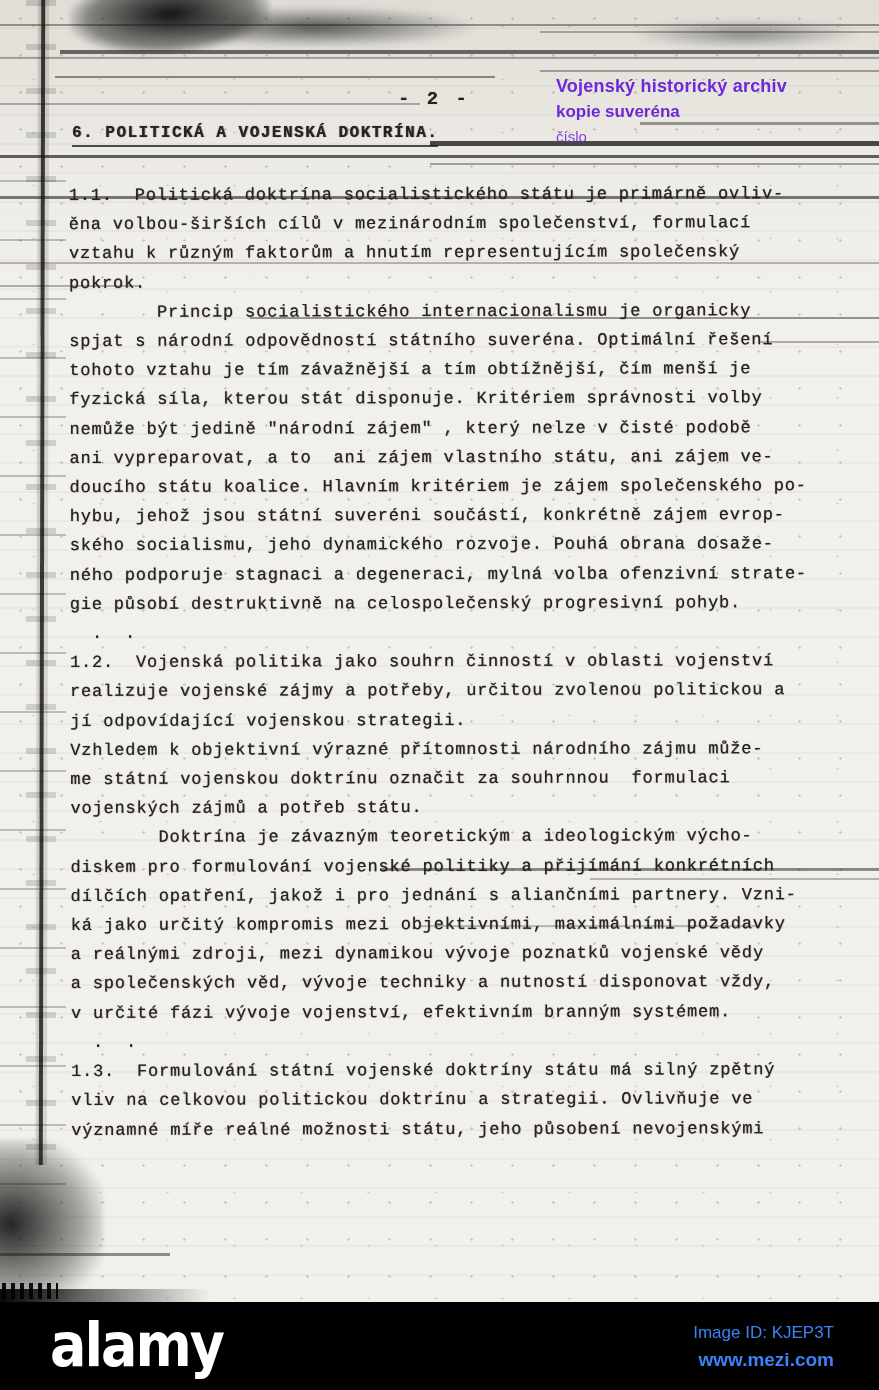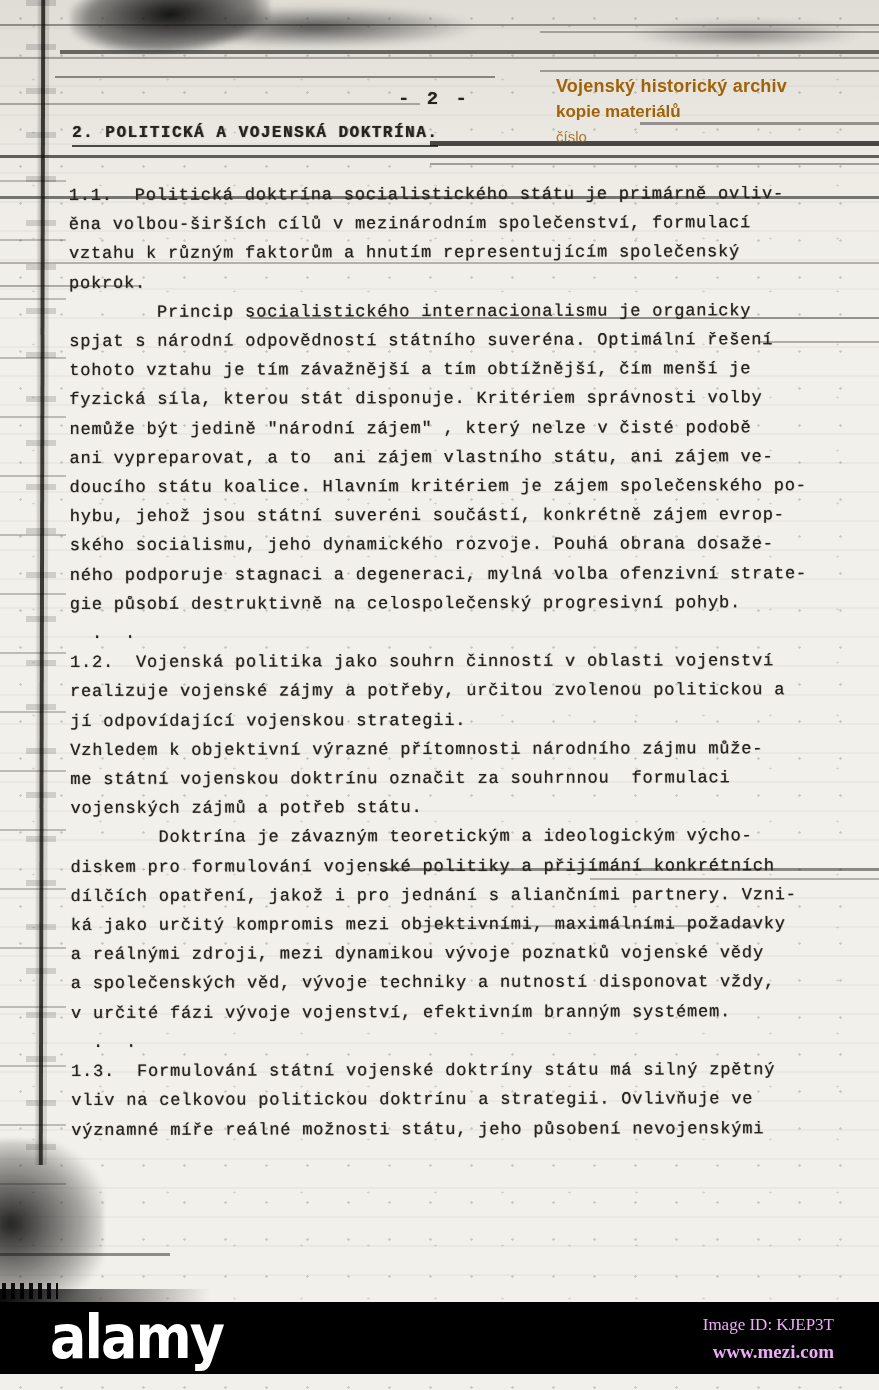--- a/index.html
+++ b/index.html
@@ -21,21 +21,21 @@
     font-family:"Liberation Mono","DejaVu Sans Mono",monospace;
     color:#26231e;
   }
   .page-number{
     position:absolute;left:398px;top:88px;
     font-size:19px;letter-spacing:3px;font-weight:bold;
     text-shadow:0 0 1px rgba(20,20,20,.5);
   }
   .stamp{
     position:absolute;left:556px;top:74px;
-    color:#a16207;line-height:25px;
+    color:#6d28d9;line-height:25px;
   }
   .stamp .s1{font-size:18px;font-weight:700;letter-spacing:.2px;}
   .stamp .s2{font-size:17px;font-weight:600;}
   .stamp .s3{font-size:15px;font-weight:400;opacity:.85;}
   .heading{
     position:absolute;left:72px;top:124px;margin:0;
     font-size:16px;font-weight:bold;letter-spacing:1.5px;
     text-shadow:0 0 1px rgba(10,10,10,.6), 1px 0 0 rgba(30,30,30,.3);
     border-bottom:2px solid rgba(20,20,20,.75);
     padding-bottom:3px;
@@ -46,31 +46,31 @@
   }
   .para{
     white-space:pre-wrap;
     font-size:17px;line-height:29.2px;letter-spacing:.8px;
     margin:0;
     text-shadow:0 0 1px rgba(25,23,18,.55), .6px .4px 0 rgba(45,42,35,.22);
   }
   .artifact{position:absolute;pointer-events:none;}
   .hline{position:absolute;background:#14120f;pointer-events:none;}
   .wm-bar{
-    position:absolute;left:0;top:1302px;width:879px;height:72px;
+    position:absolute;left:0;top:1302px;width:879px;height:88px;
     background:#000;
     display:flex;align-items:center;justify-content:space-between;
     padding:0 45px 0 50px;box-sizing:border-box;
   }
   .alamy-logo{
     color:#fff;font-weight:700;font-size:54px;letter-spacing:-2px;
     font-family:"DejaVu Sans","Liberation Sans",sans-serif;
     transform:scaleY(1.12);line-height:1;
   }
-  .wm-right{text-align:right;color:#f0abfc;line-height:27px;font-family:Liberation Serif, serif;}
+  .wm-right{text-align:right;color:#3b82f6;line-height:27px;}
   .wm-id{font-size:17px;}
   .wm-url{font-size:19px;font-weight:700;}
 </style>
 </head>
 <body>
 
 <div class="paper"></div>
 
 <div class="artifact" style="left:70px;top:-25px;width:200px;height:78px;background:radial-gradient(ellipse,rgba(8,8,8,.95),rgba(20,20,20,.45) 58%,transparent 75%);filter:blur(2px);transform:rotate(-4deg);"></div>
 <div class="artifact" style="left:150px;top:6px;width:330px;height:42px;background:radial-gradient(ellipse,rgba(25,25,25,.7),transparent 70%);filter:blur(3px);"></div>
@@ -100,25 +100,25 @@
 <div class="hline" style="top:341px;left:760px;width:119px;height:2px;opacity:.30;"></div>
 <div class="hline" style="top:868px;left:380px;width:499px;height:3px;opacity:.45;"></div>
 <div class="hline" style="top:878px;left:590px;width:289px;height:2px;opacity:.28;"></div>
 <div class="hline" style="top:925px;left:420px;width:340px;height:2px;opacity:.25;"></div>
 <div class="hline" style="top:1253px;left:0;width:170px;height:3px;opacity:.45;"></div>
 
 <div class="page-number typew">- 2 -</div>
 
 <div class="stamp">
   <div class="s1">Vojenský historický archiv</div>
-  <div class="s2">kopie materiálů</div>
+  <div class="s2">kopie suveréna</div>
   <div class="s3">číslo</div>
 </div>
 
-<h1 class="heading typew">2. POLITICKÁ A VOJENSKÁ DOKTRÍNA.</h1>
+<h1 class="heading typew">6. POLITICKÁ A VOJENSKÁ DOKTRÍNA.</h1>
 
 <div class="doc-body">
   <div class="para typew">1.1.  Politická doktrína socialistického státu je primárně ovliv-
 ěna volbou-širších cílů v mezinárodním společenství, formulací
 vztahu k různým faktorům a hnutím representujícím společenský
 pokrok.</div>
   <div class="para typew">        Princip socialistického internacionalismu je organicky
 spjat s národní odpovědností státního suveréna. Optimální řešení
 tohoto vztahu je tím závažnější a tím obtížnější, čím menší je
 fyzická síla, kterou stát disponuje. Kritériem správnosti volby

